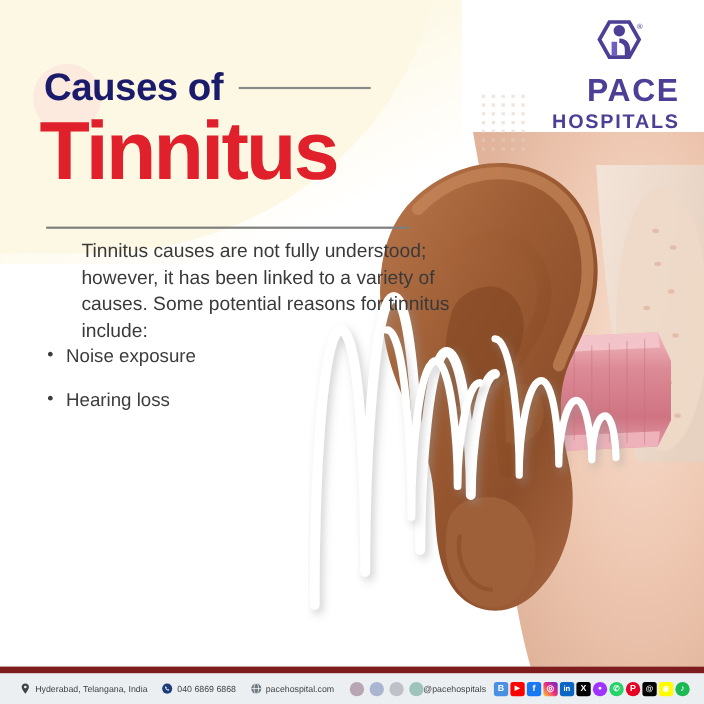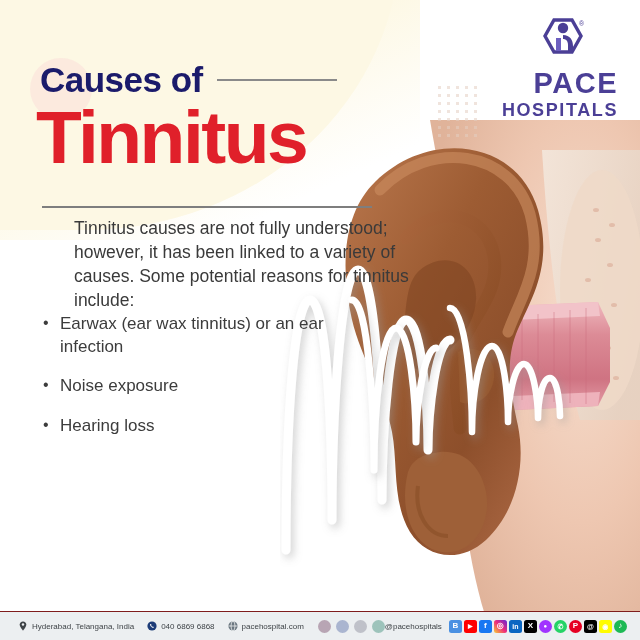--- a/index.html
+++ b/index.html
@@ -186,21 +186,21 @@
   .footer {
     position: absolute;
     left: 0;
     bottom: 0;
     width: 640px;
     height: 28px;
     background: #eceff1;
     display: flex;
     align-items: center;
     z-index: 7;
-    border-top: 1px solid #7f1d1d;
+    border-top: 6px solid #7f1d1d;
   }
   .foot-left {
     display: flex;
     align-items: center;
     gap: 13px;
     padding-left: 18px;
   }
   .foot-item {
     display: flex;
     align-items: center;
@@ -414,21 +414,20 @@
   <div class="kicker-row">
     <div class="kicker">Causes of</div>
     <div class="kicker-rule"></div>
   </div>
   <div class="title">Tinnitus</div>
   <div class="divider"></div>
 
   <div class="intro">Tinnitus causes are not fully understood; however, it has been linked to a variety of causes. Some potential reasons for tinnitus include:</div>
 
   <ul class="bullets">
-    <li>Earwax (ear wax tinnitus) or an ear infection</li>
     <li>Noise exposure</li>
     <li>Hearing loss</li>
   </ul>
 
   <div class="footer">
     <div class="foot-left">
 
       <div class="foot-item">
         <svg class="foot-icon" viewBox="0 0 10 10">
           <path d="M5 0.4 C3 0.4 1.7 1.8 1.7 3.5 C1.7 5.8 5 9.6 5 9.6 C5 9.6 8.3 5.8 8.3 3.5 C8.3 1.8 7 0.4 5 0.4 Z" fill="#3f4448"></path>

